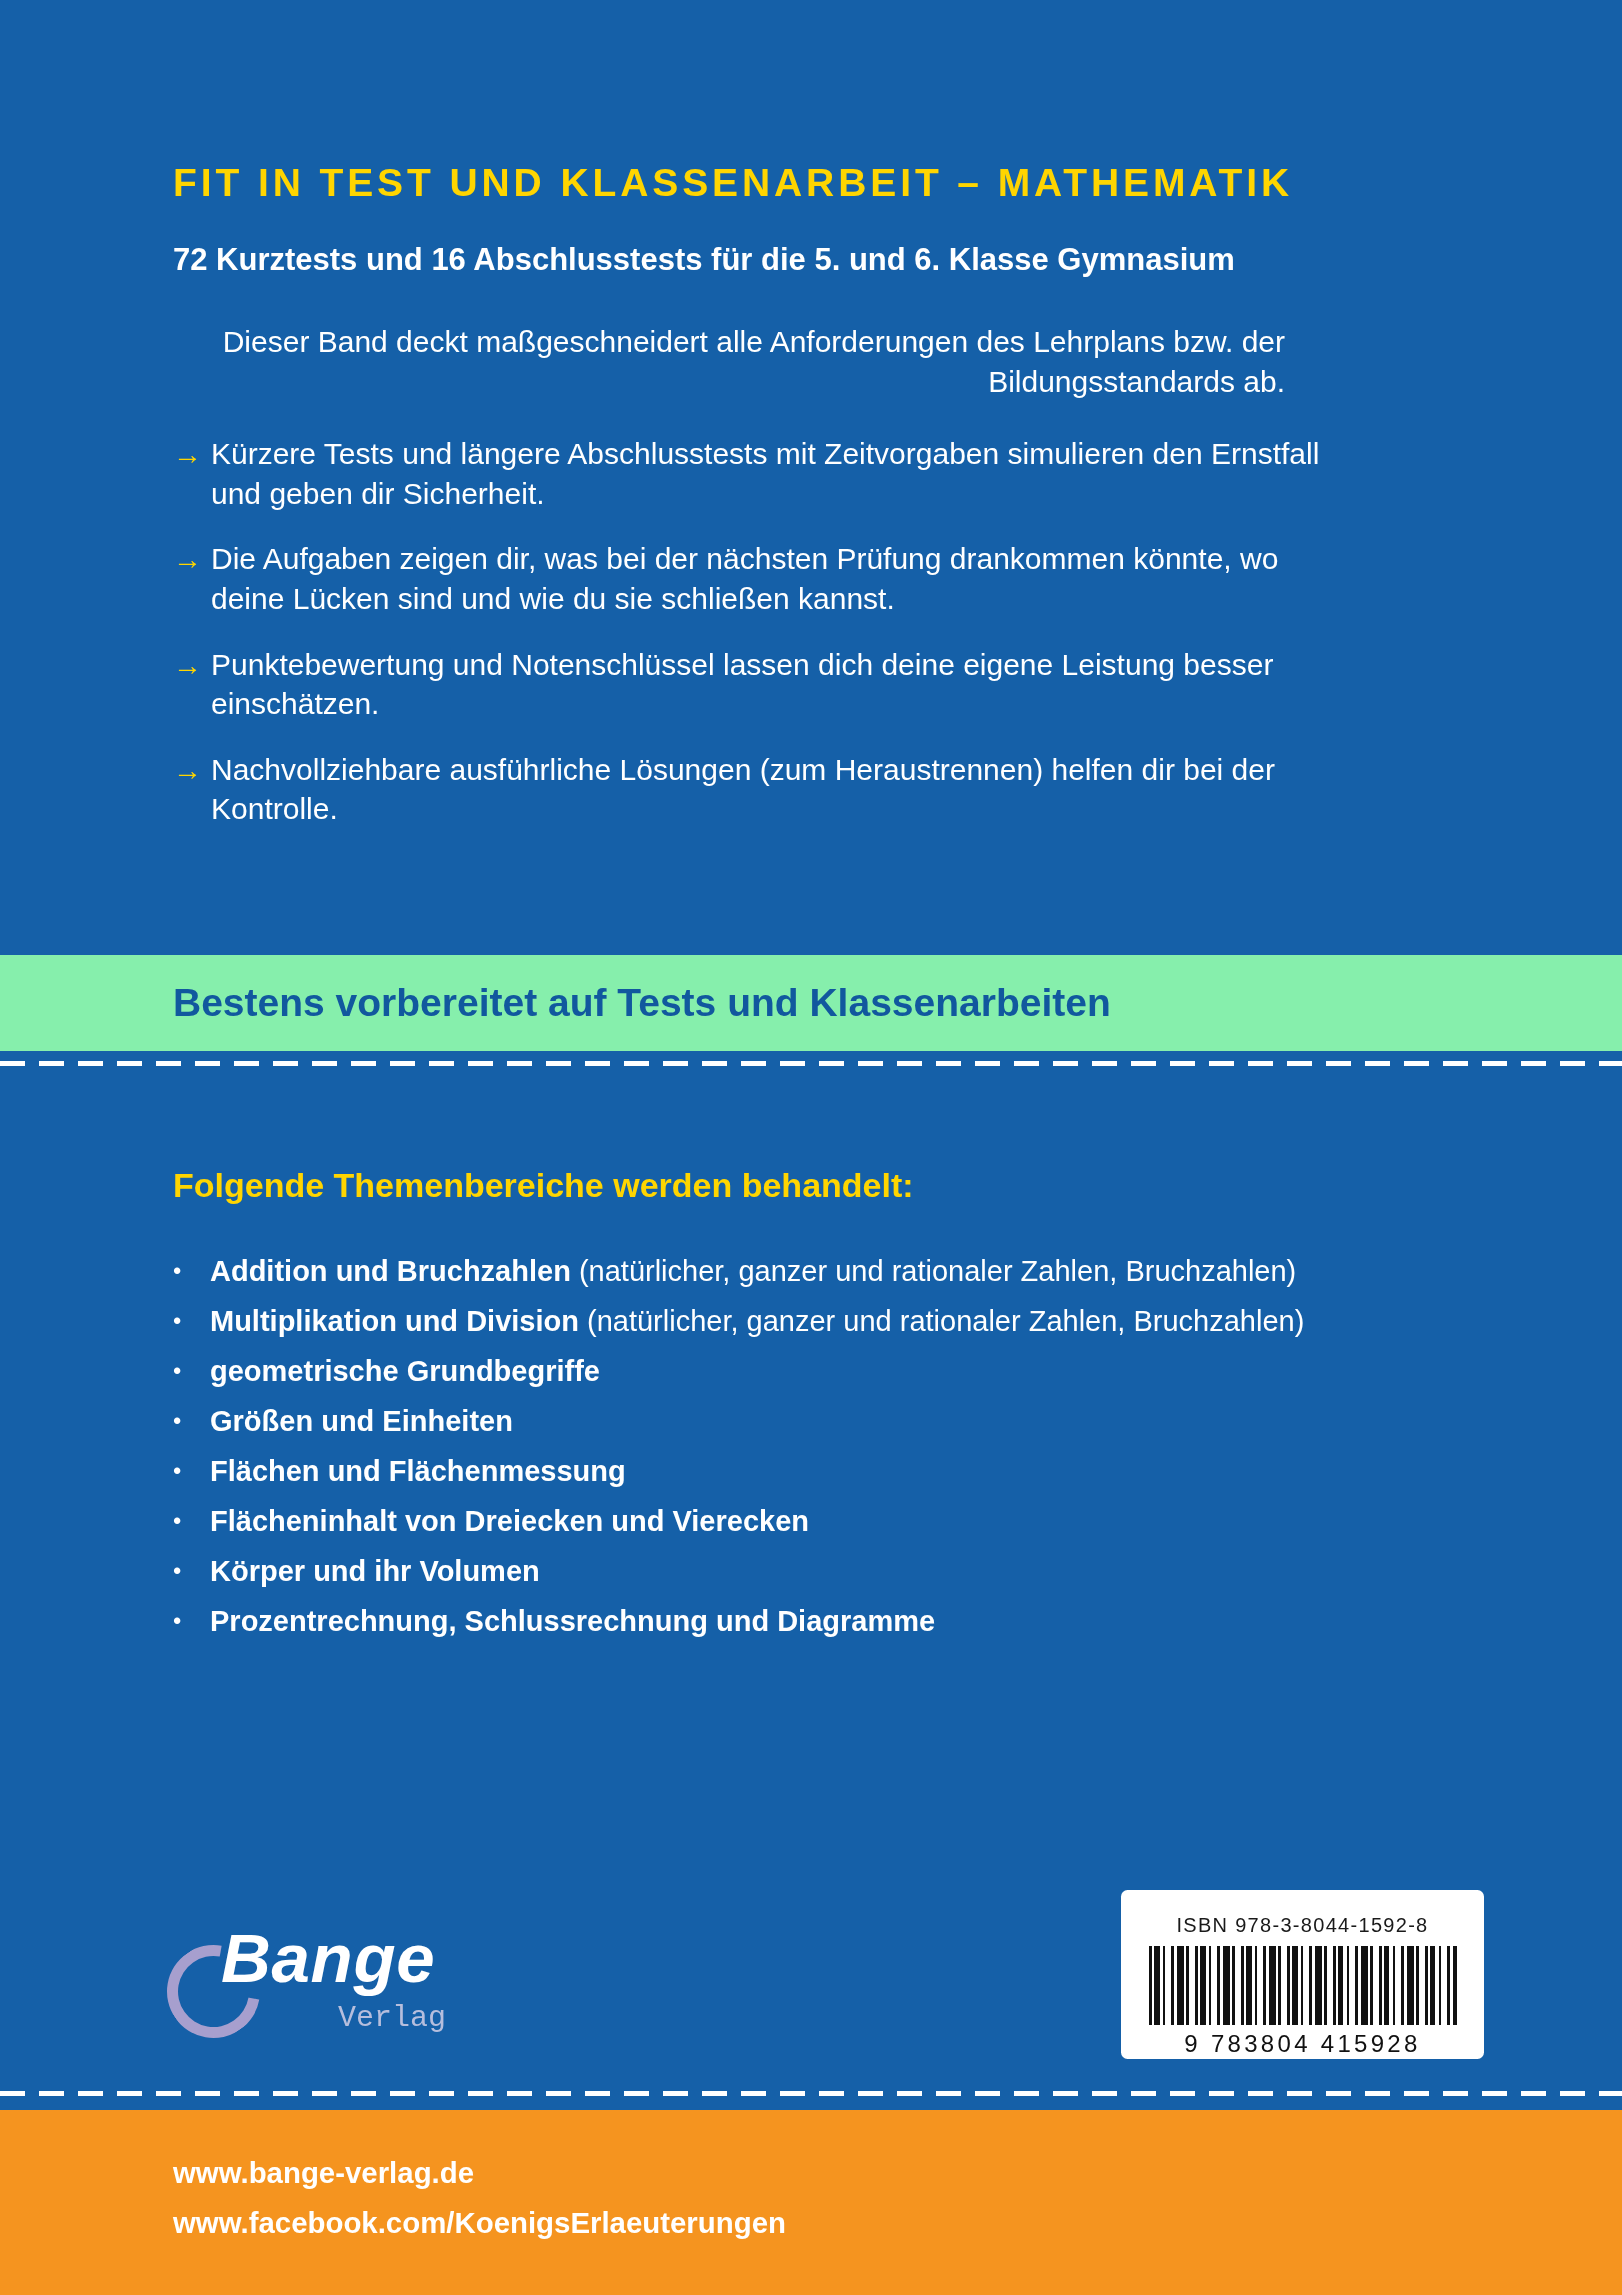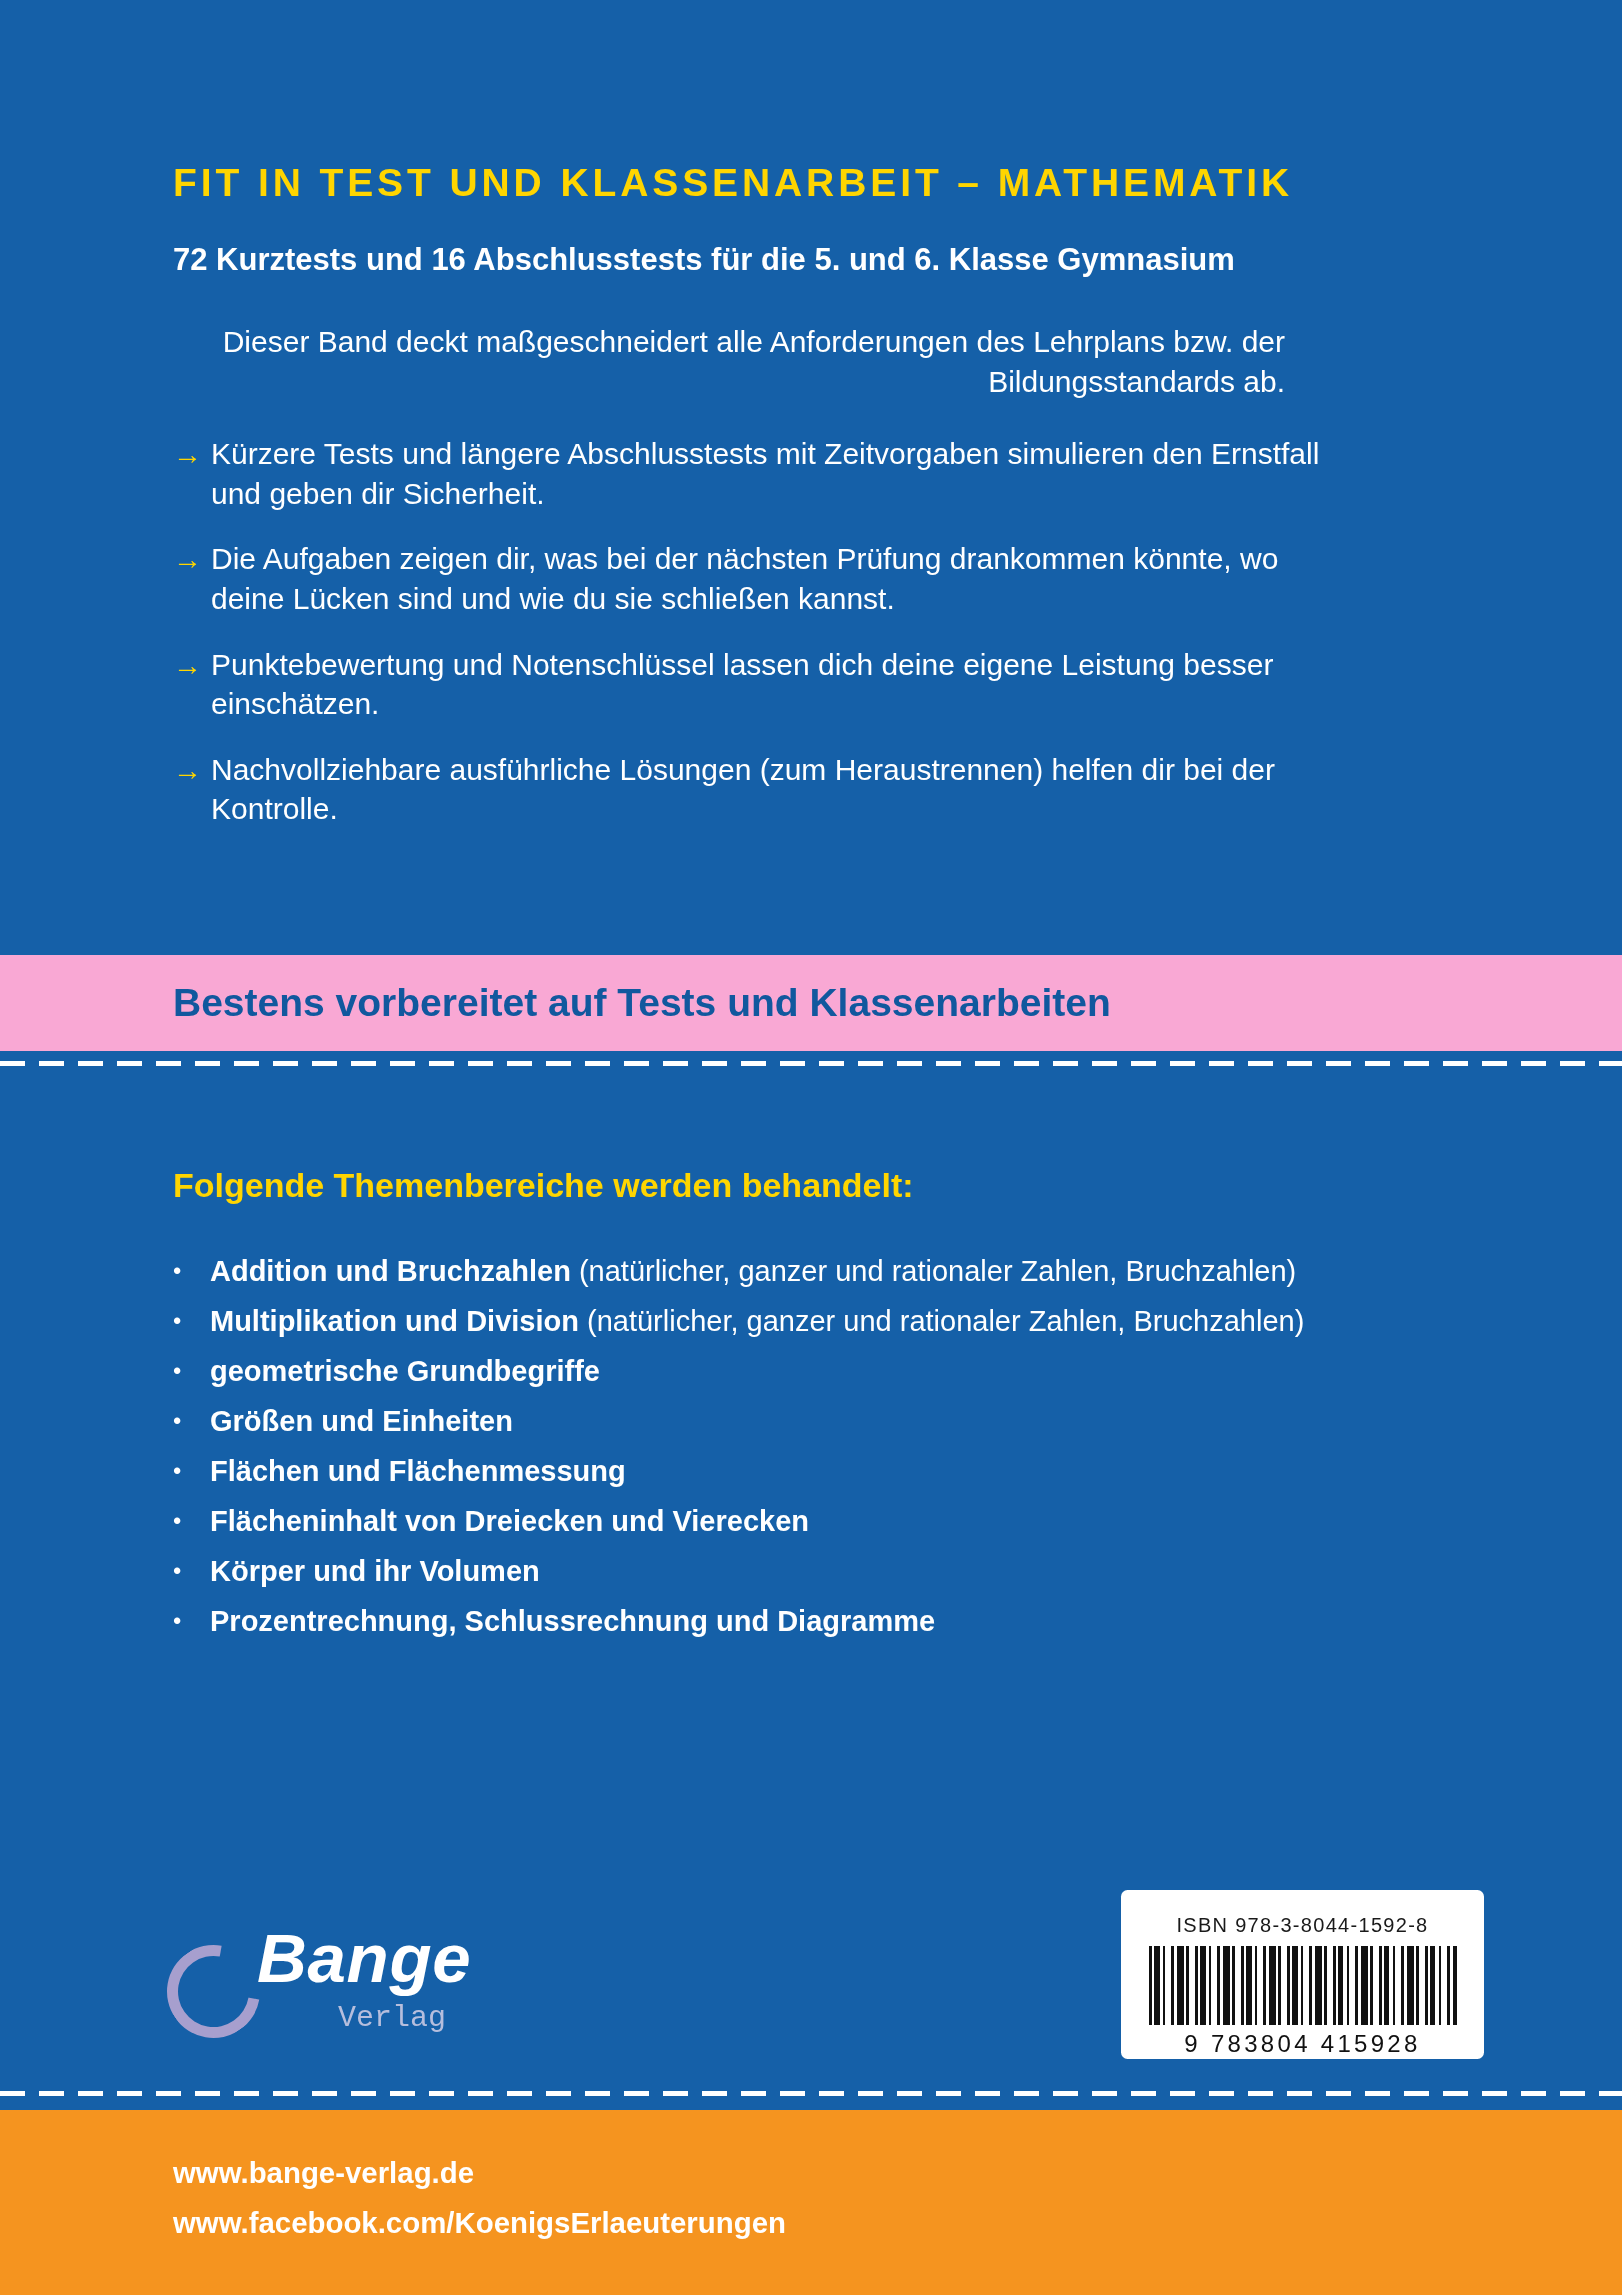--- a/index.html
+++ b/index.html
@@ -69,21 +69,21 @@
     max-width: 1112px;
   }
 
   
   .banner {
     position: absolute;
     top: 955px;
     left: 0;
     width: 100%;
     height: 96px;
-    background: #f9a8d4;
+    background: #86efac;
     display: flex;
     align-items: center;
     box-sizing: border-box;
     padding-left: 173px;
   }
   .banner-text {
     font-size: 39px;
     font-weight: 700;
     color: #11589e;
   }
@@ -154,21 +154,20 @@
   }
   .logo-name {
     position: absolute;
     left: 54px;
     top: -9.2px;
     font-size: 69px;
     font-weight: 700;
     font-style: italic;
     color: #ffffff;
     letter-spacing: 0.7px;
-    margin-left: 36px;
   }
   .logo-type {
     position: absolute;
     left: 171px;
     top: 73px;
     font-size: 30px;
     font-weight: 400;
     color: #b6bedd;
     font-family: Liberation Mono, monospace;
   }

